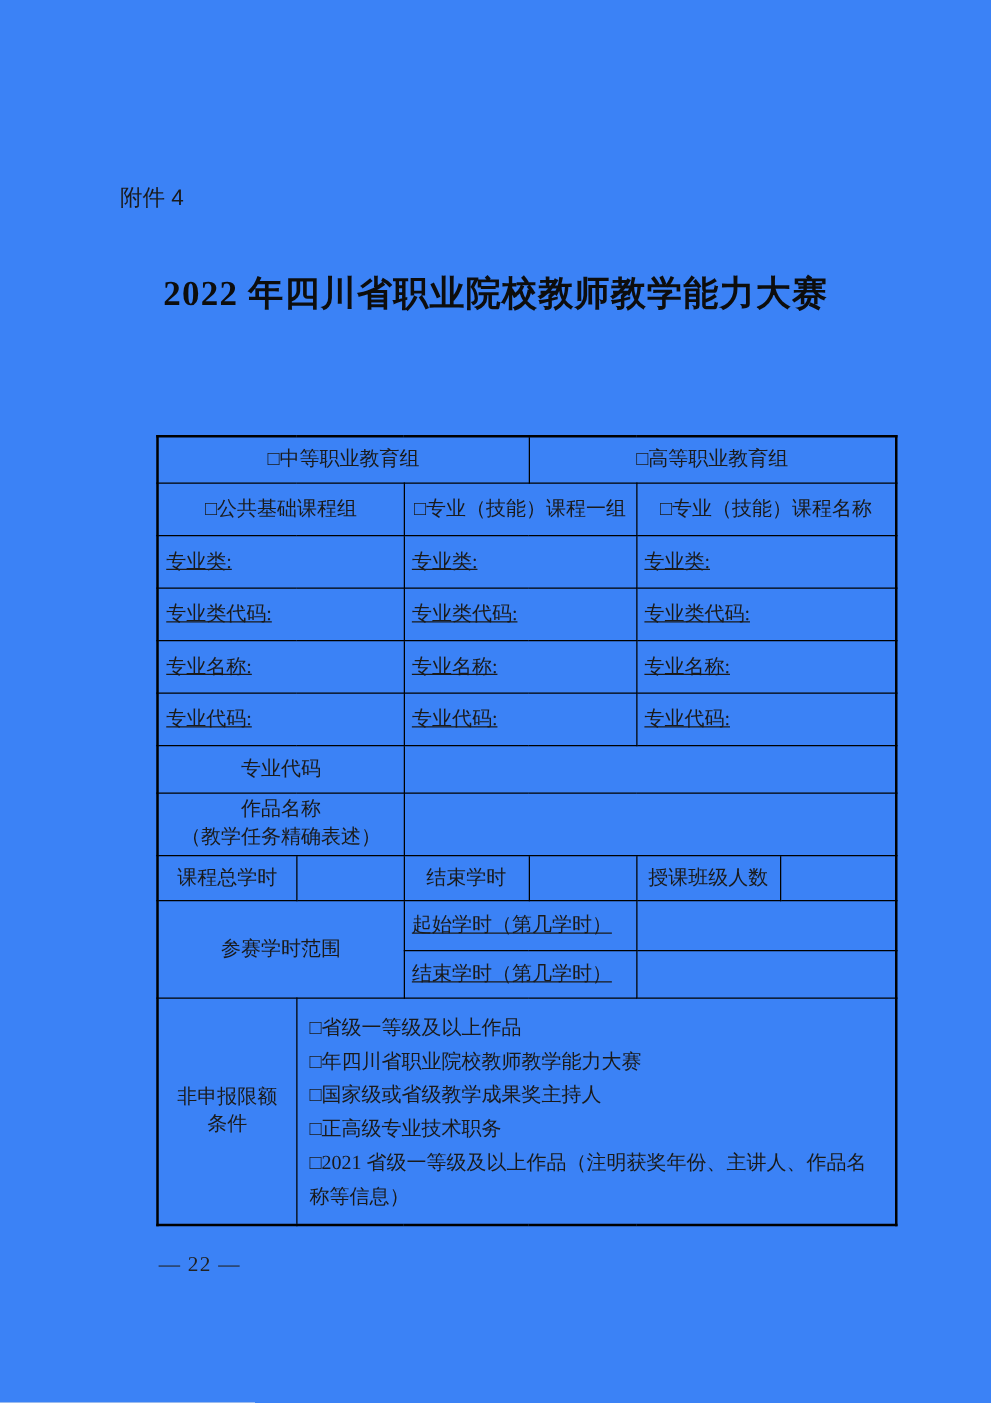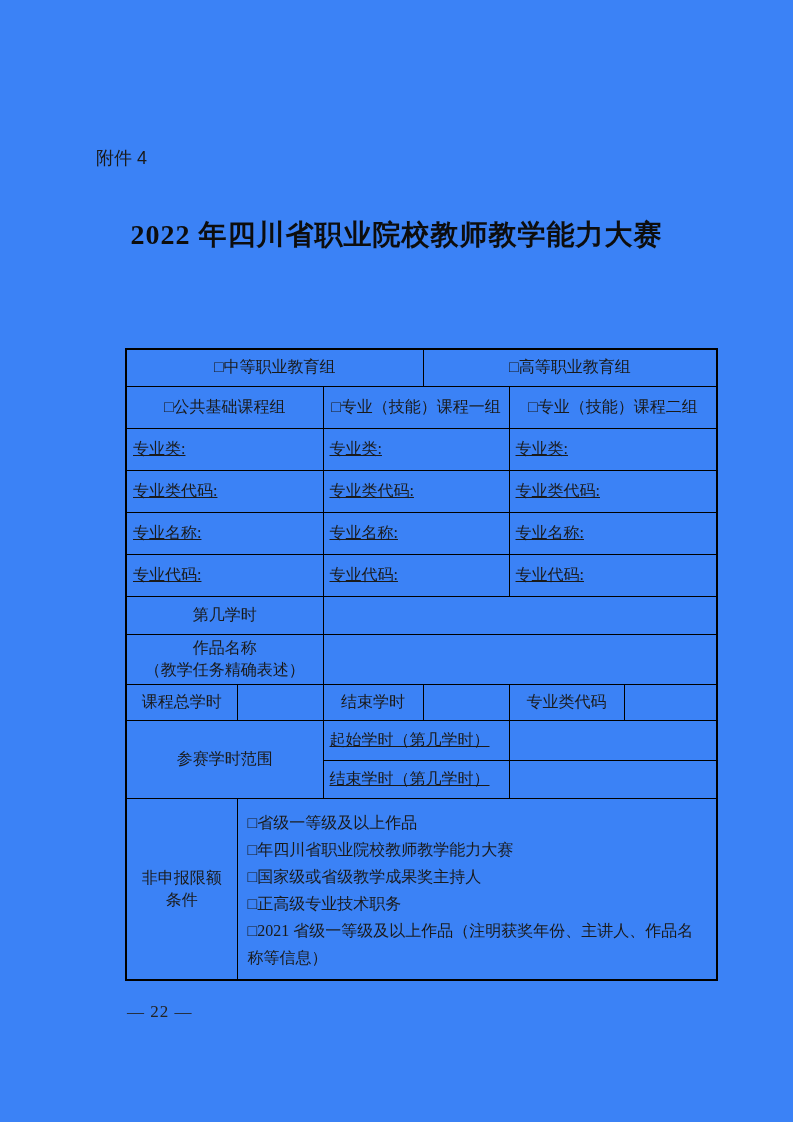--- a/index.html
+++ b/index.html
@@ -93,21 +93,21 @@
     </tr>
 
     <tr class="h-r2">
       <td class="center" colspan="2">
         <span class="cb">□</span><span>公共基础课程组</span>
       </td>
       <td class="center" colspan="2">
         <span class="cb">□</span><span>专业（技能）课程一组</span>
       </td>
       <td class="center" colspan="2">
-        <span class="cb">□</span><span>专业（技能）课程二组</span>
+        <span class="cb">□</span><span>专业（技能）课程名称</span>
       </td>
     </tr>
 
     <tr class="h-r3">
       <td class="lbl-left" colspan="2">专业类:</td>
       <td class="lbl-left" colspan="2">专业类:</td>
       <td class="lbl-left" colspan="2">专业类:</td>
     </tr>
 
     <tr class="h-r3">
@@ -122,38 +122,38 @@
       <td class="lbl-left" colspan="2">专业名称:</td>
     </tr>
 
     <tr class="h-r3">
       <td class="lbl-left" colspan="2">专业代码:</td>
       <td class="lbl-left" colspan="2">专业代码:</td>
       <td class="lbl-left" colspan="2">专业代码:</td>
     </tr>
 
     <tr class="h-r7">
-      <td class="center" colspan="2">第几学时</td>
+      <td class="center" colspan="2">专业代码</td>
       <td colspan="4"></td>
     </tr>
 
     <tr class="h-r8">
       <td class="center two-line" colspan="2">
         <span>作品名称</span>
         <span>（教学任务精确表述）</span>
       </td>
       <td colspan="4"></td>
     </tr>
 
     <tr class="h-r9">
       <td class="center">课程总学时</td>
       <td></td>
       <td class="center">结束学时</td>
       <td></td>
-      <td class="center">专业类代码</td>
+      <td class="center">授课班级人数</td>
       <td></td>
     </tr>
 
     <tr class="h-r10">
       <td class="center" colspan="2" rowspan="2">参赛学时范围</td>
       <td class="lbl-left" colspan="2">起始学时（第几学时）</td>
       <td colspan="2"></td>
     </tr>
     <tr class="h-r11">
       <td class="lbl-left" colspan="2">结束学时（第几学时）</td>

